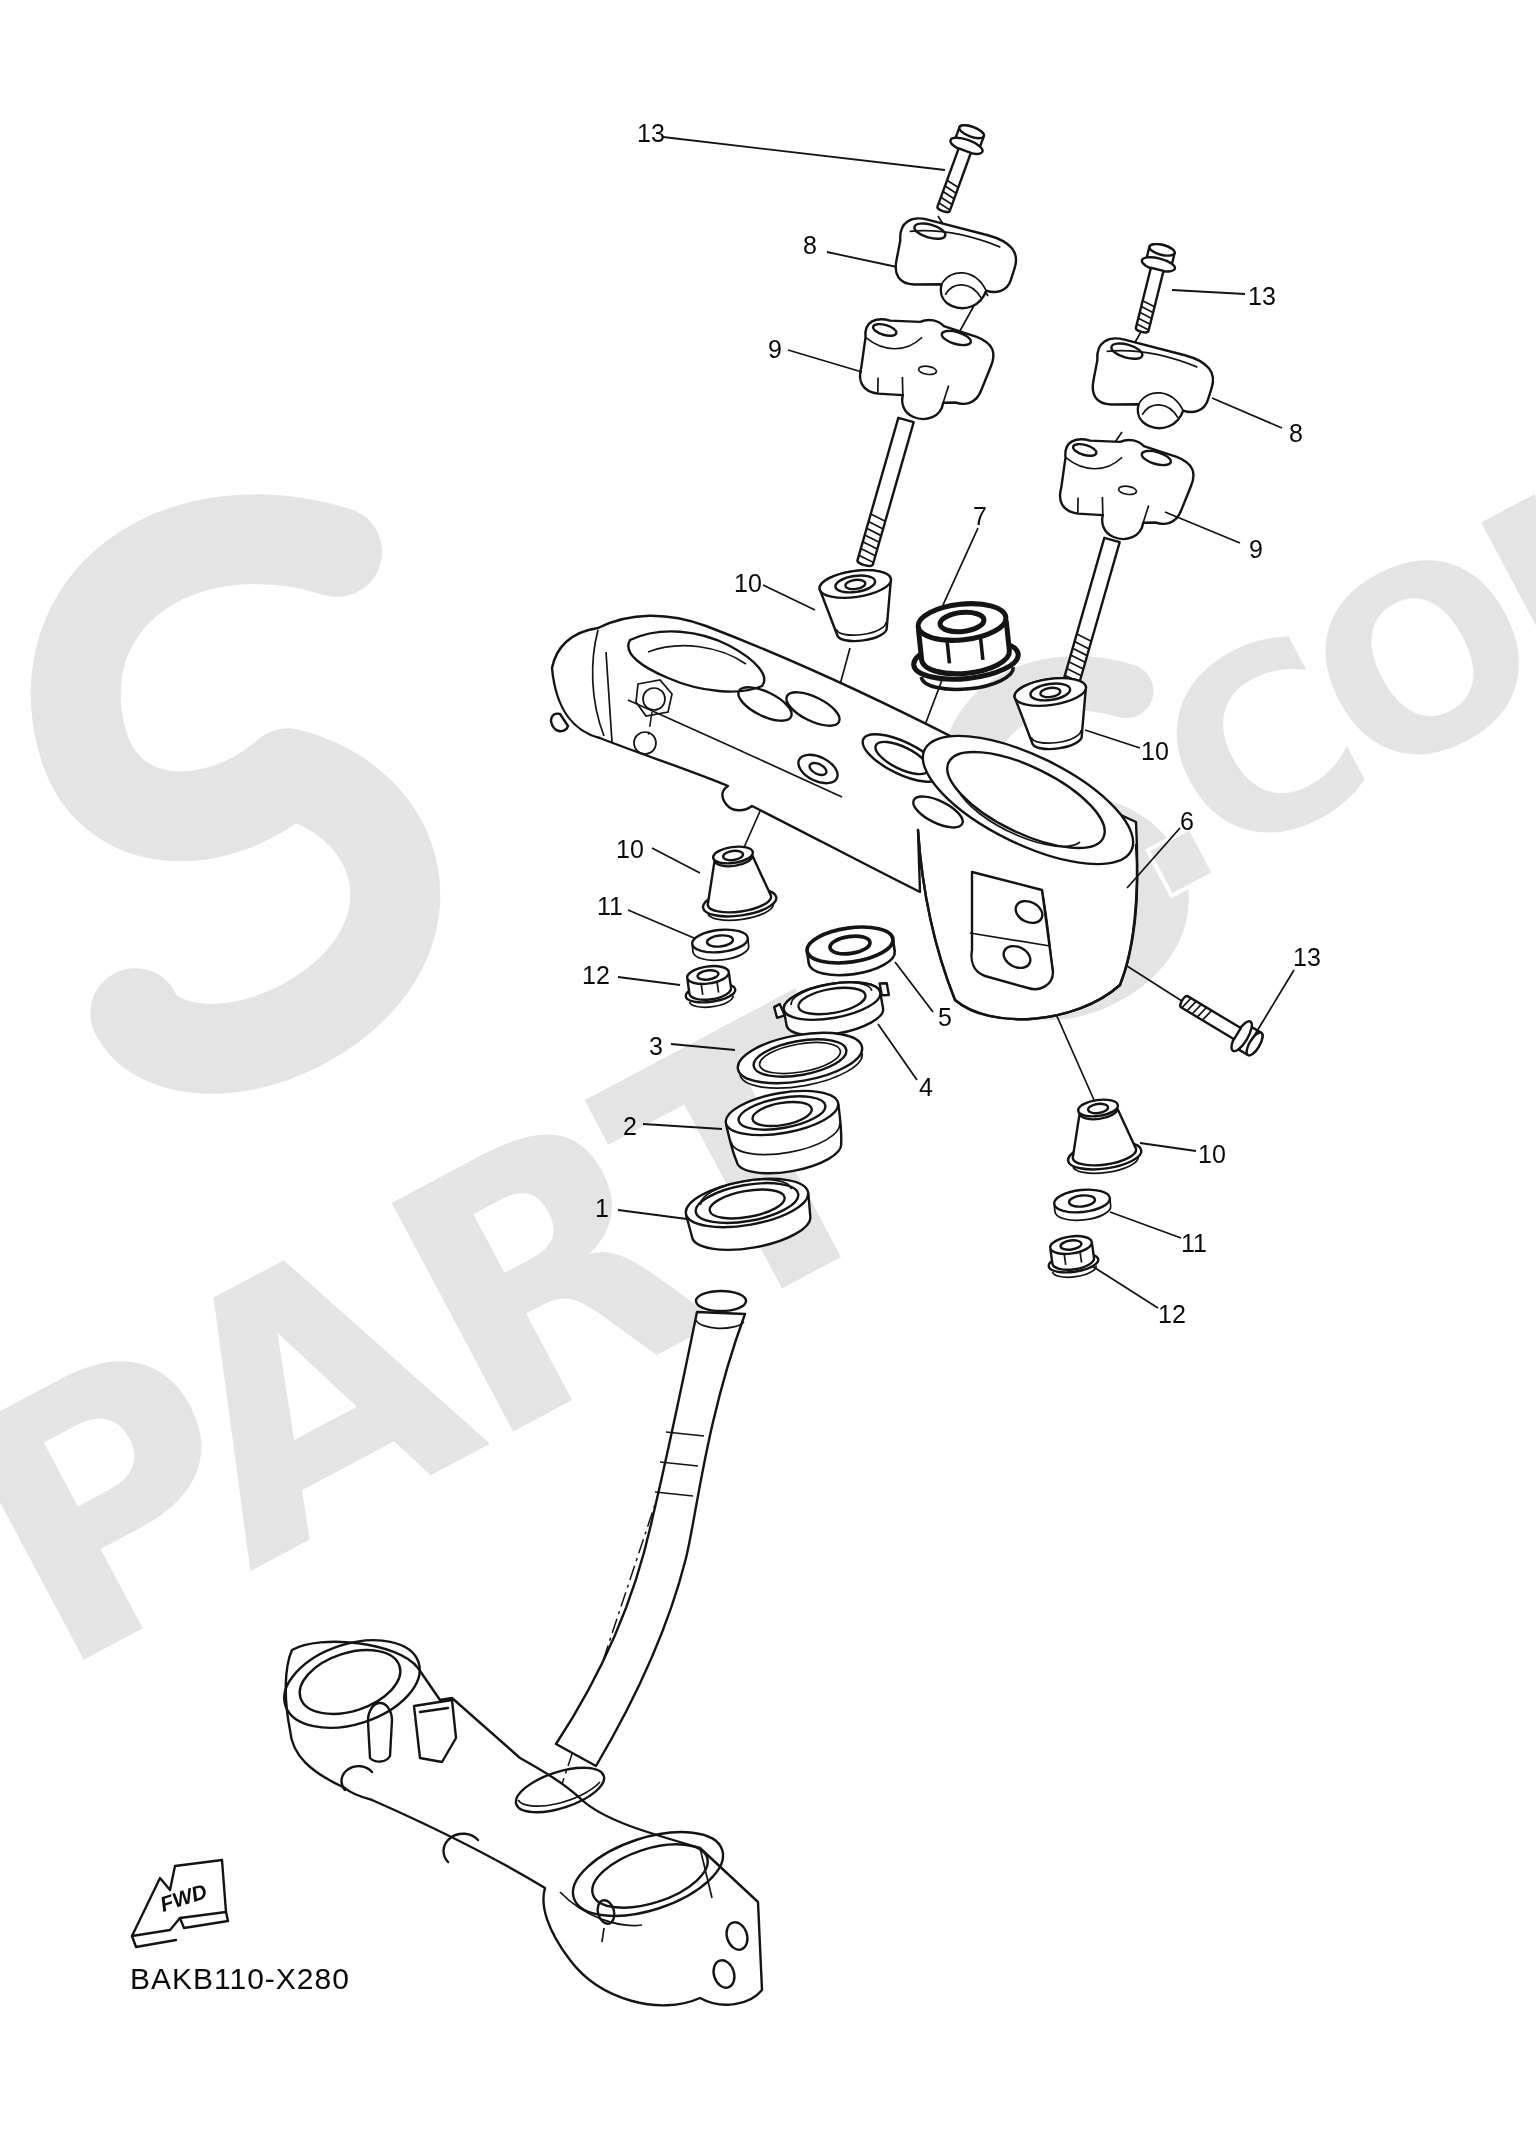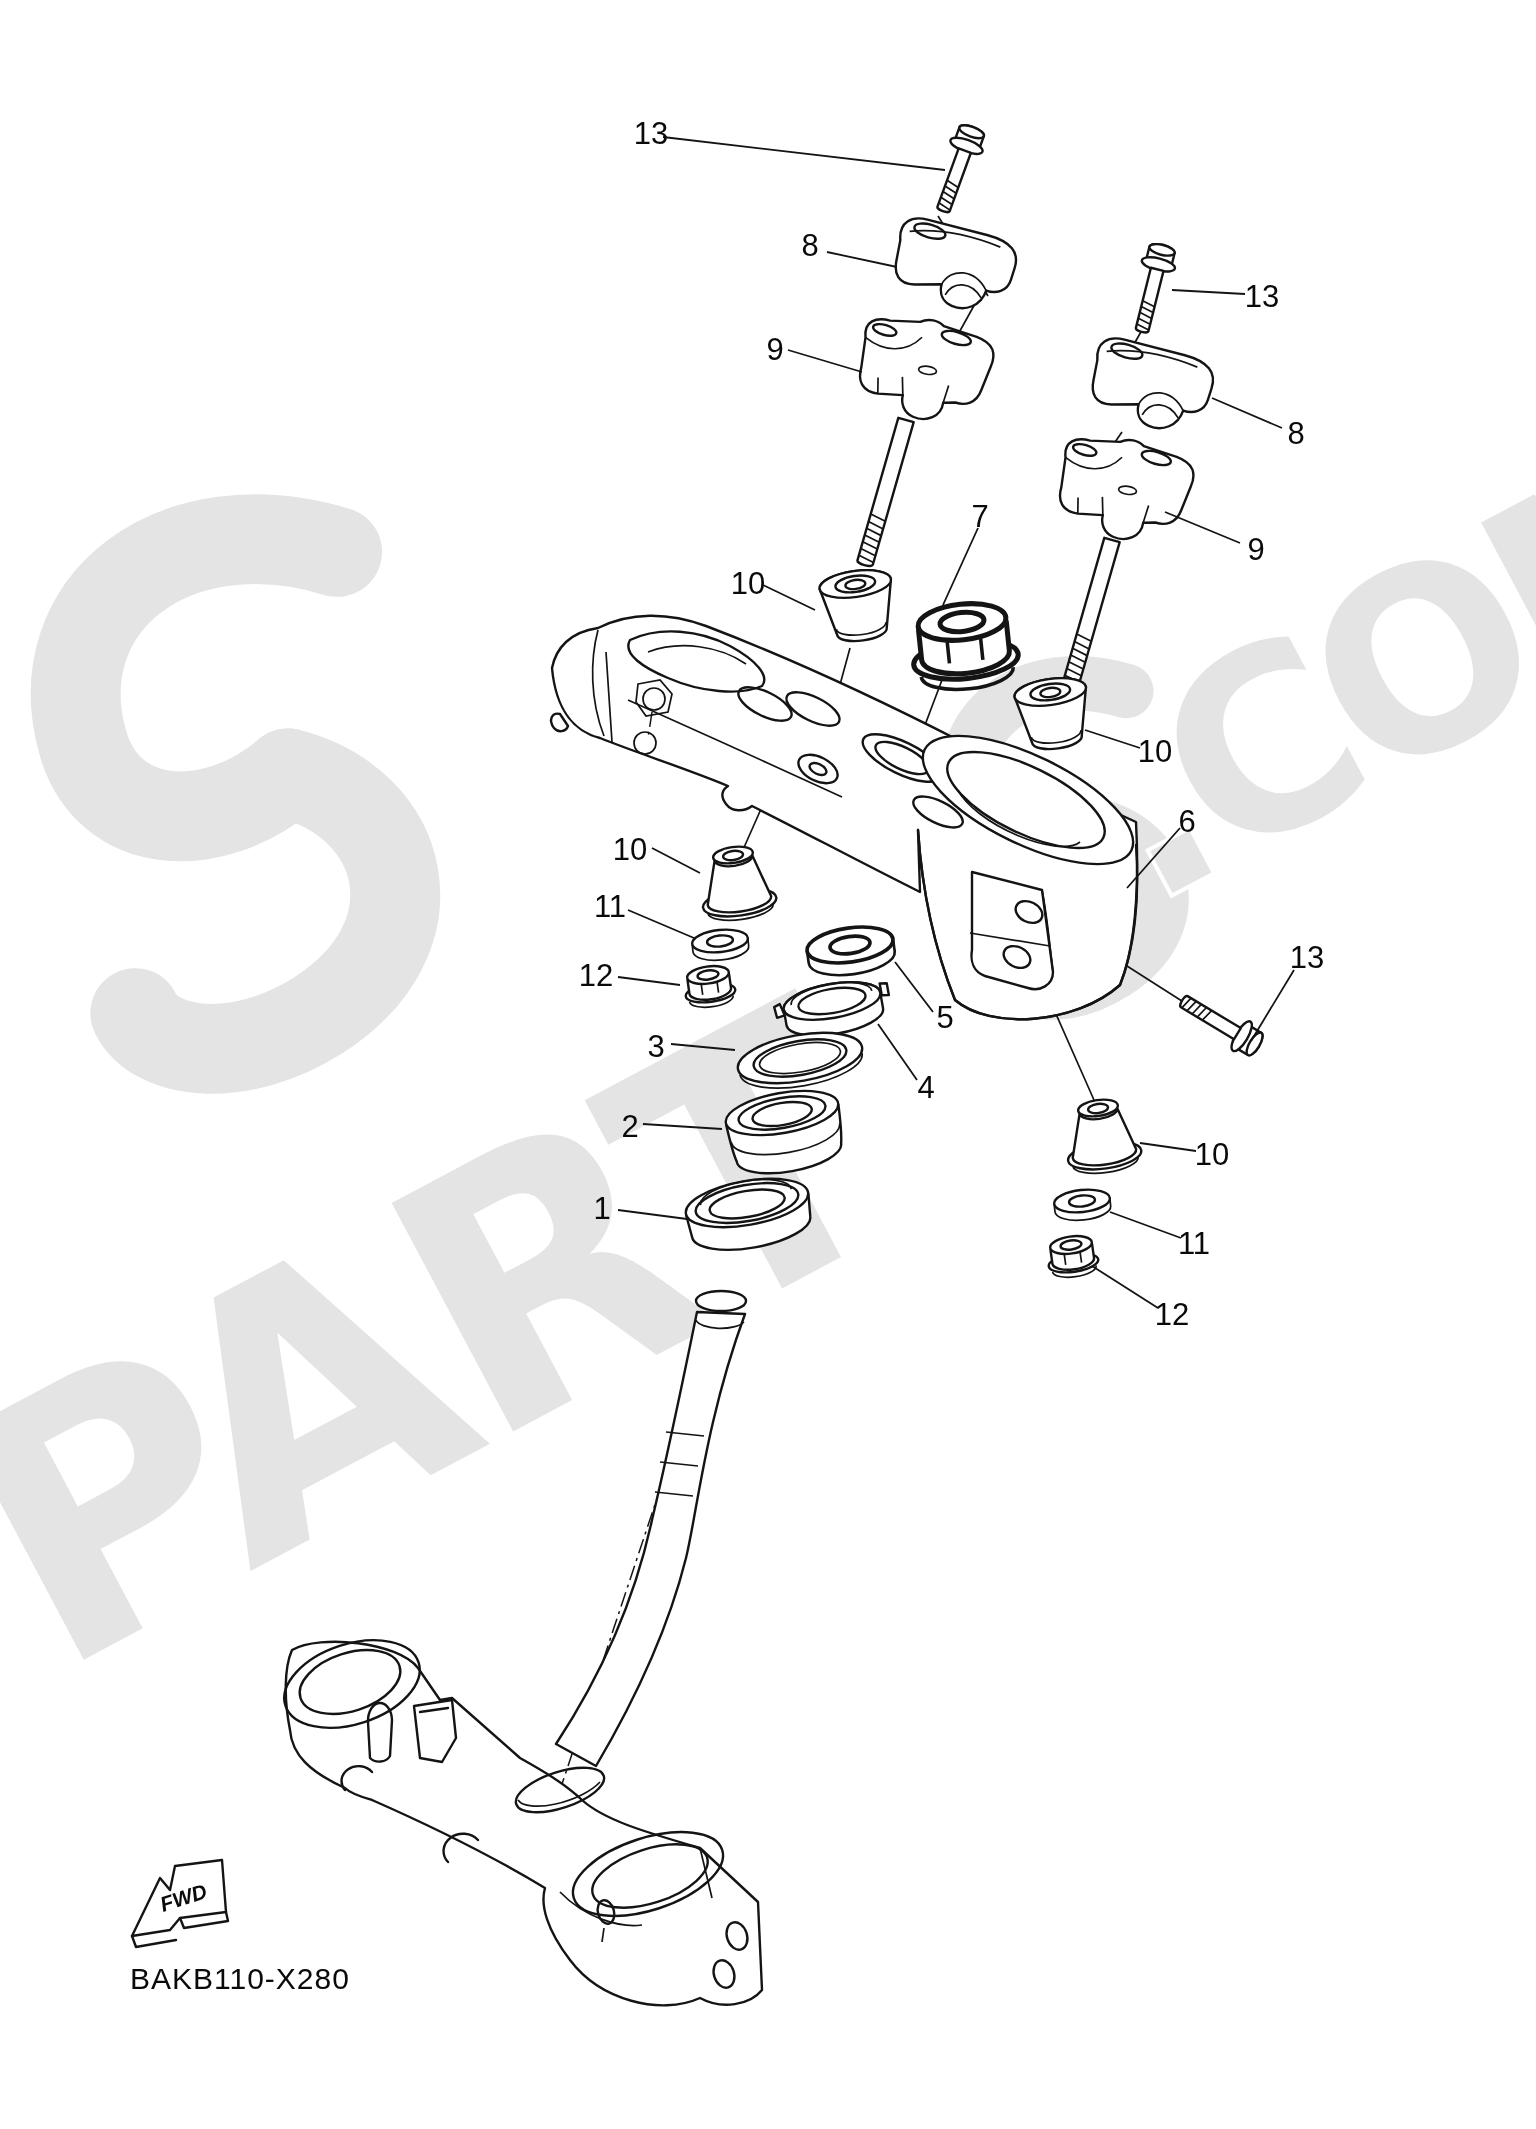--- a/index.html
+++ b/index.html
@@ -11,21 +11,21 @@
            font-family:"DejaVu Sans", sans-serif;font-weight:bold;}
   .wm-swoosh{fill:none;stroke:#e4e4e4;stroke-linecap:round;}
   
   .ln{stroke:#141414;fill:none;stroke-width:2.4;stroke-linejoin:round;stroke-linecap:round;}
   .fil{stroke:#141414;fill:#ffffff;stroke-width:2.4;stroke-linejoin:round;}
   .thin{stroke:#141414;fill:none;stroke-width:1.7;}
   .lead{stroke:#141414;fill:none;stroke-width:1.8;}
   .dash{stroke:#141414;fill:none;stroke-width:1.5;stroke-dasharray:15 5 3 5;}
   
   .callout{position:absolute;transform:translate(-50%,-50%);color:#0a0a0a;
-           font-size:31px;line-height:1;font-family:"Liberation Sans",sans-serif;}
+           font-size:25px;line-height:1;font-family:"Liberation Sans",sans-serif;}
   #code-text{font-size:30px;fill:#0a0a0a;font-family:"Liberation Sans",sans-serif;letter-spacing:1px;}
   #fwd-text{font-size:21px;font-weight:bold;font-style:italic;fill:#0a0a0a;
             font-family:"Liberation Sans",sans-serif;}
 </style>
 </head>
 <body>
 
 <div id="stage">
 <svg id="art" viewBox="0 0 1536 2129">
 

